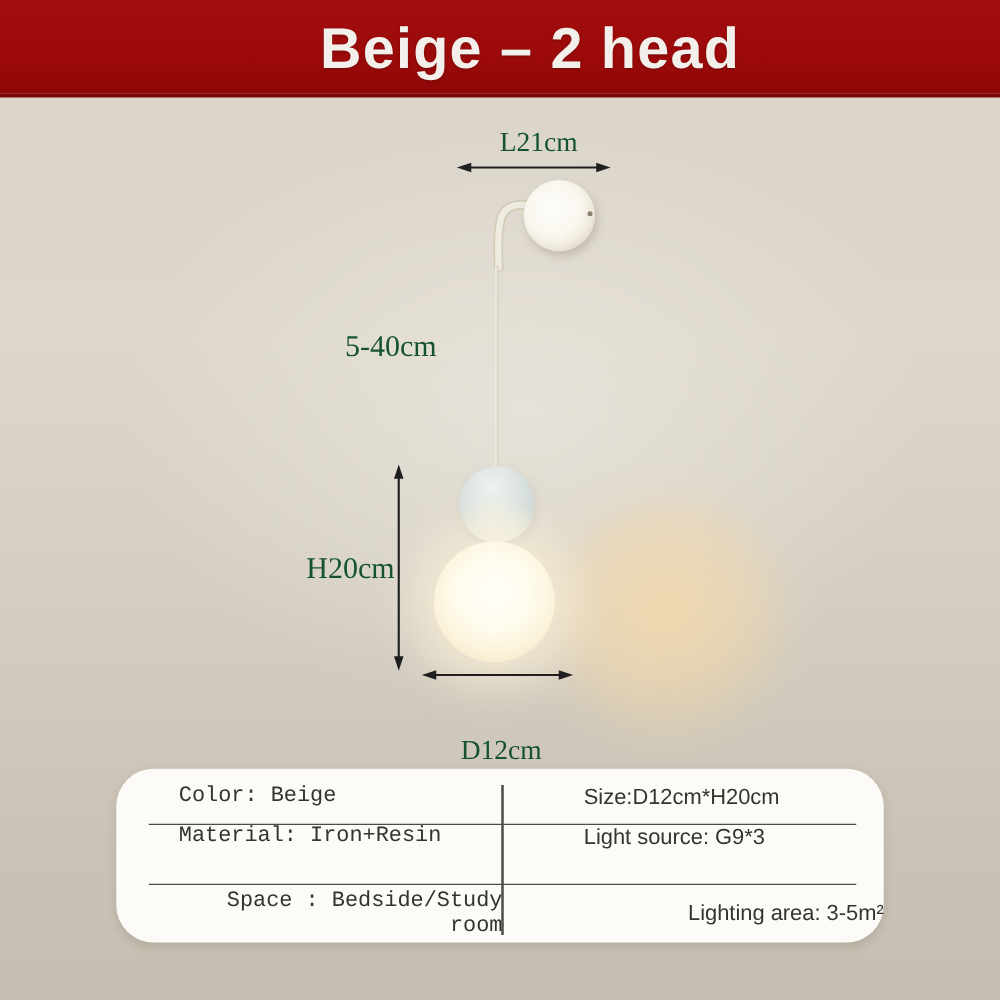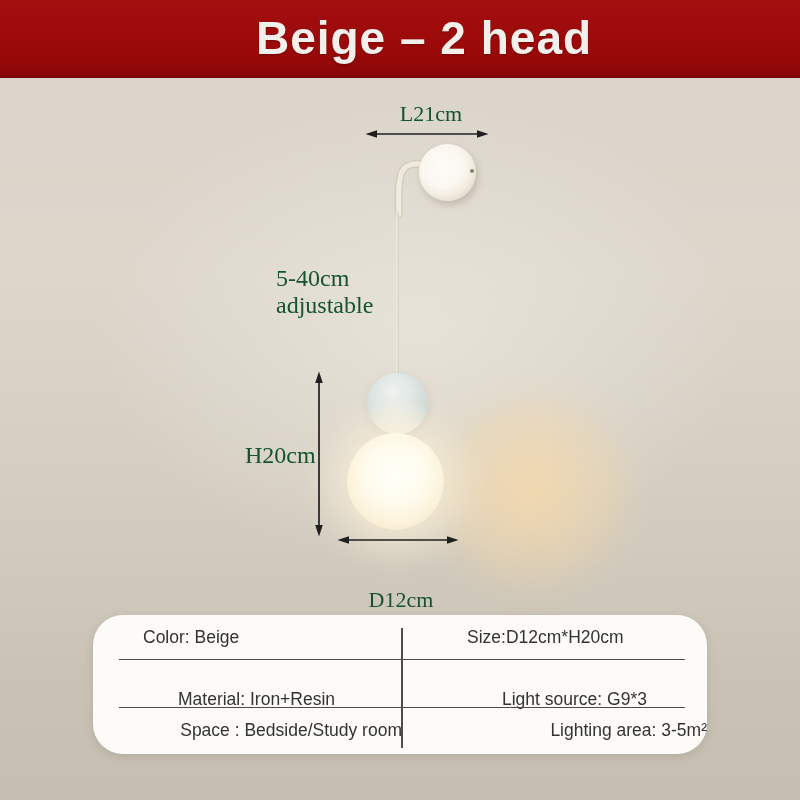--- a/index.html
+++ b/index.html
@@ -75,23 +75,23 @@
   .arr-height   { left:312px; top:371px; }
   .arr-diameter { left:337px; top:533px; }
   
   .spec-table {
     position:absolute; left:93px; top:615px; width:614px; height:139px;
     background:#fcfbf7; border-radius:30px;
     box-shadow:0 3px 8px rgba(100,95,80,0.2);
   }
   .spec-row { position:absolute; left:0; width:100%; display:flex; align-items:center; }
   .spec-row.r1 { top:0;    height:44px; }
-  .spec-row.r2 { top:60px; height:48px;margin-left:35px; }
+  .spec-row.r2 { top:30px; height:48px; }
   .spec-row.r3 { top:92px; height:47px;text-align:right; }
-  .cell-left  { width:309px; padding-left:50px; box-sizing:border-box; font-size:17.5px; color:#333331; }
+  .cell-left  { width:309px; padding-left:50px; box-sizing:border-box; font-size:17.5px; color:#333331;font-family:Liberation Mono, monospace; }
   .cell-right { flex:1; padding-left:65px; box-sizing:border-box; font-size:17.5px; color:#333331; }
   .h-div { position:absolute; left:26px; width:566px; height:1.5px; background:#4c4c4a; }
   .h-div.d1 { top:43.5px; }
   .h-div.d2 { top:91.5px; }
   .v-div { position:absolute; left:308px; top:13px; width:1.5px; height:120px; background:#4c4c4a; }
 </style>
 </head>
 <body>
 
 <div class="stage">
@@ -118,21 +118,20 @@
 
   <div class="dim-label lbl-width">L21cm</div>
   <svg class="arrow-svg arr-width" width="124" height="14">
     <line x1="10" y1="7" x2="114" y2="7" stroke="#1f1f1f" stroke-width="1.7"></line>
     <polygon points="0.5,7 12,3.2 12,10.8" fill="#1f1f1f"></polygon>
     <polygon points="123.5,7 112,3.2 112,10.8" fill="#1f1f1f"></polygon>
   </svg>
 
   <div class="dim-label lbl-adjust">
     <div>5-40cm</div>
-    <div>adjustable</div>
   </div>
 
   <div class="dim-label lbl-height">H20cm</div>
   <svg class="arrow-svg arr-height" width="14" height="166">
     <line x1="7" y1="10" x2="7" y2="156" stroke="#1f1f1f" stroke-width="1.7"></line>
     <polygon points="7,0.5 3.2,12 10.8,12" fill="#1f1f1f"></polygon>
     <polygon points="7,165.5 3.2,154 10.8,154" fill="#1f1f1f"></polygon>
   </svg>
 
   <svg class="arrow-svg arr-diameter" width="122" height="14">

